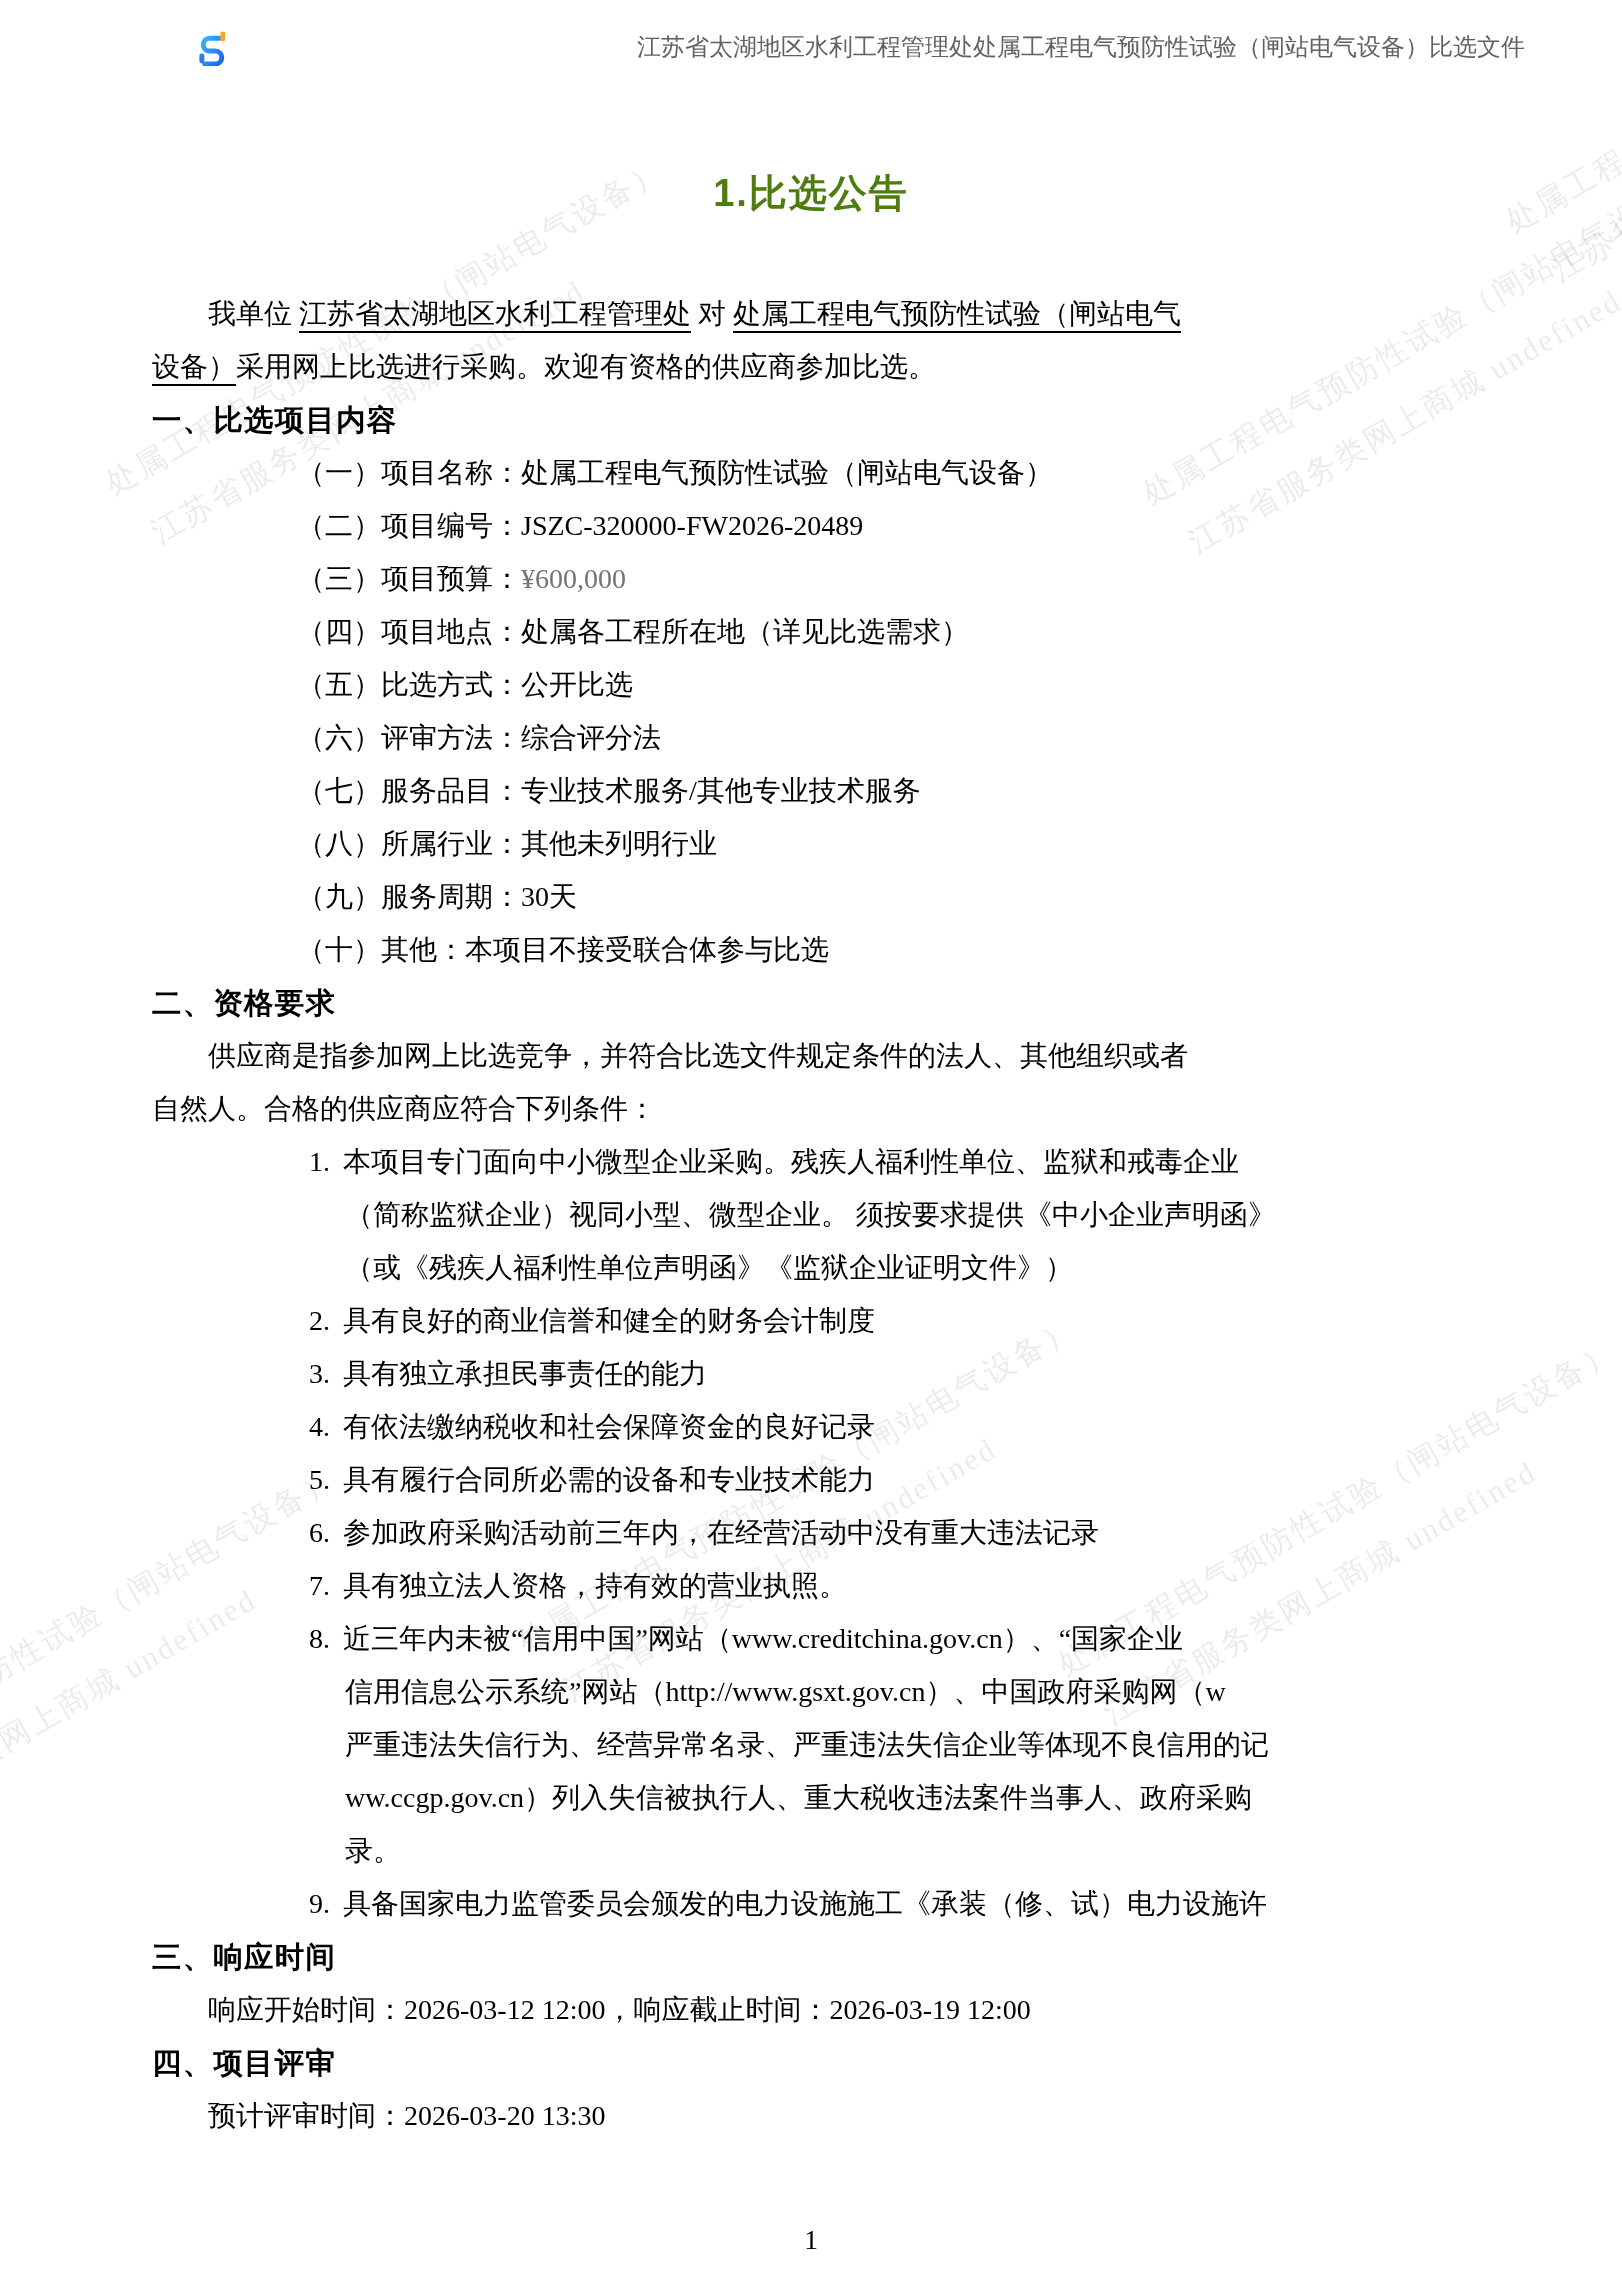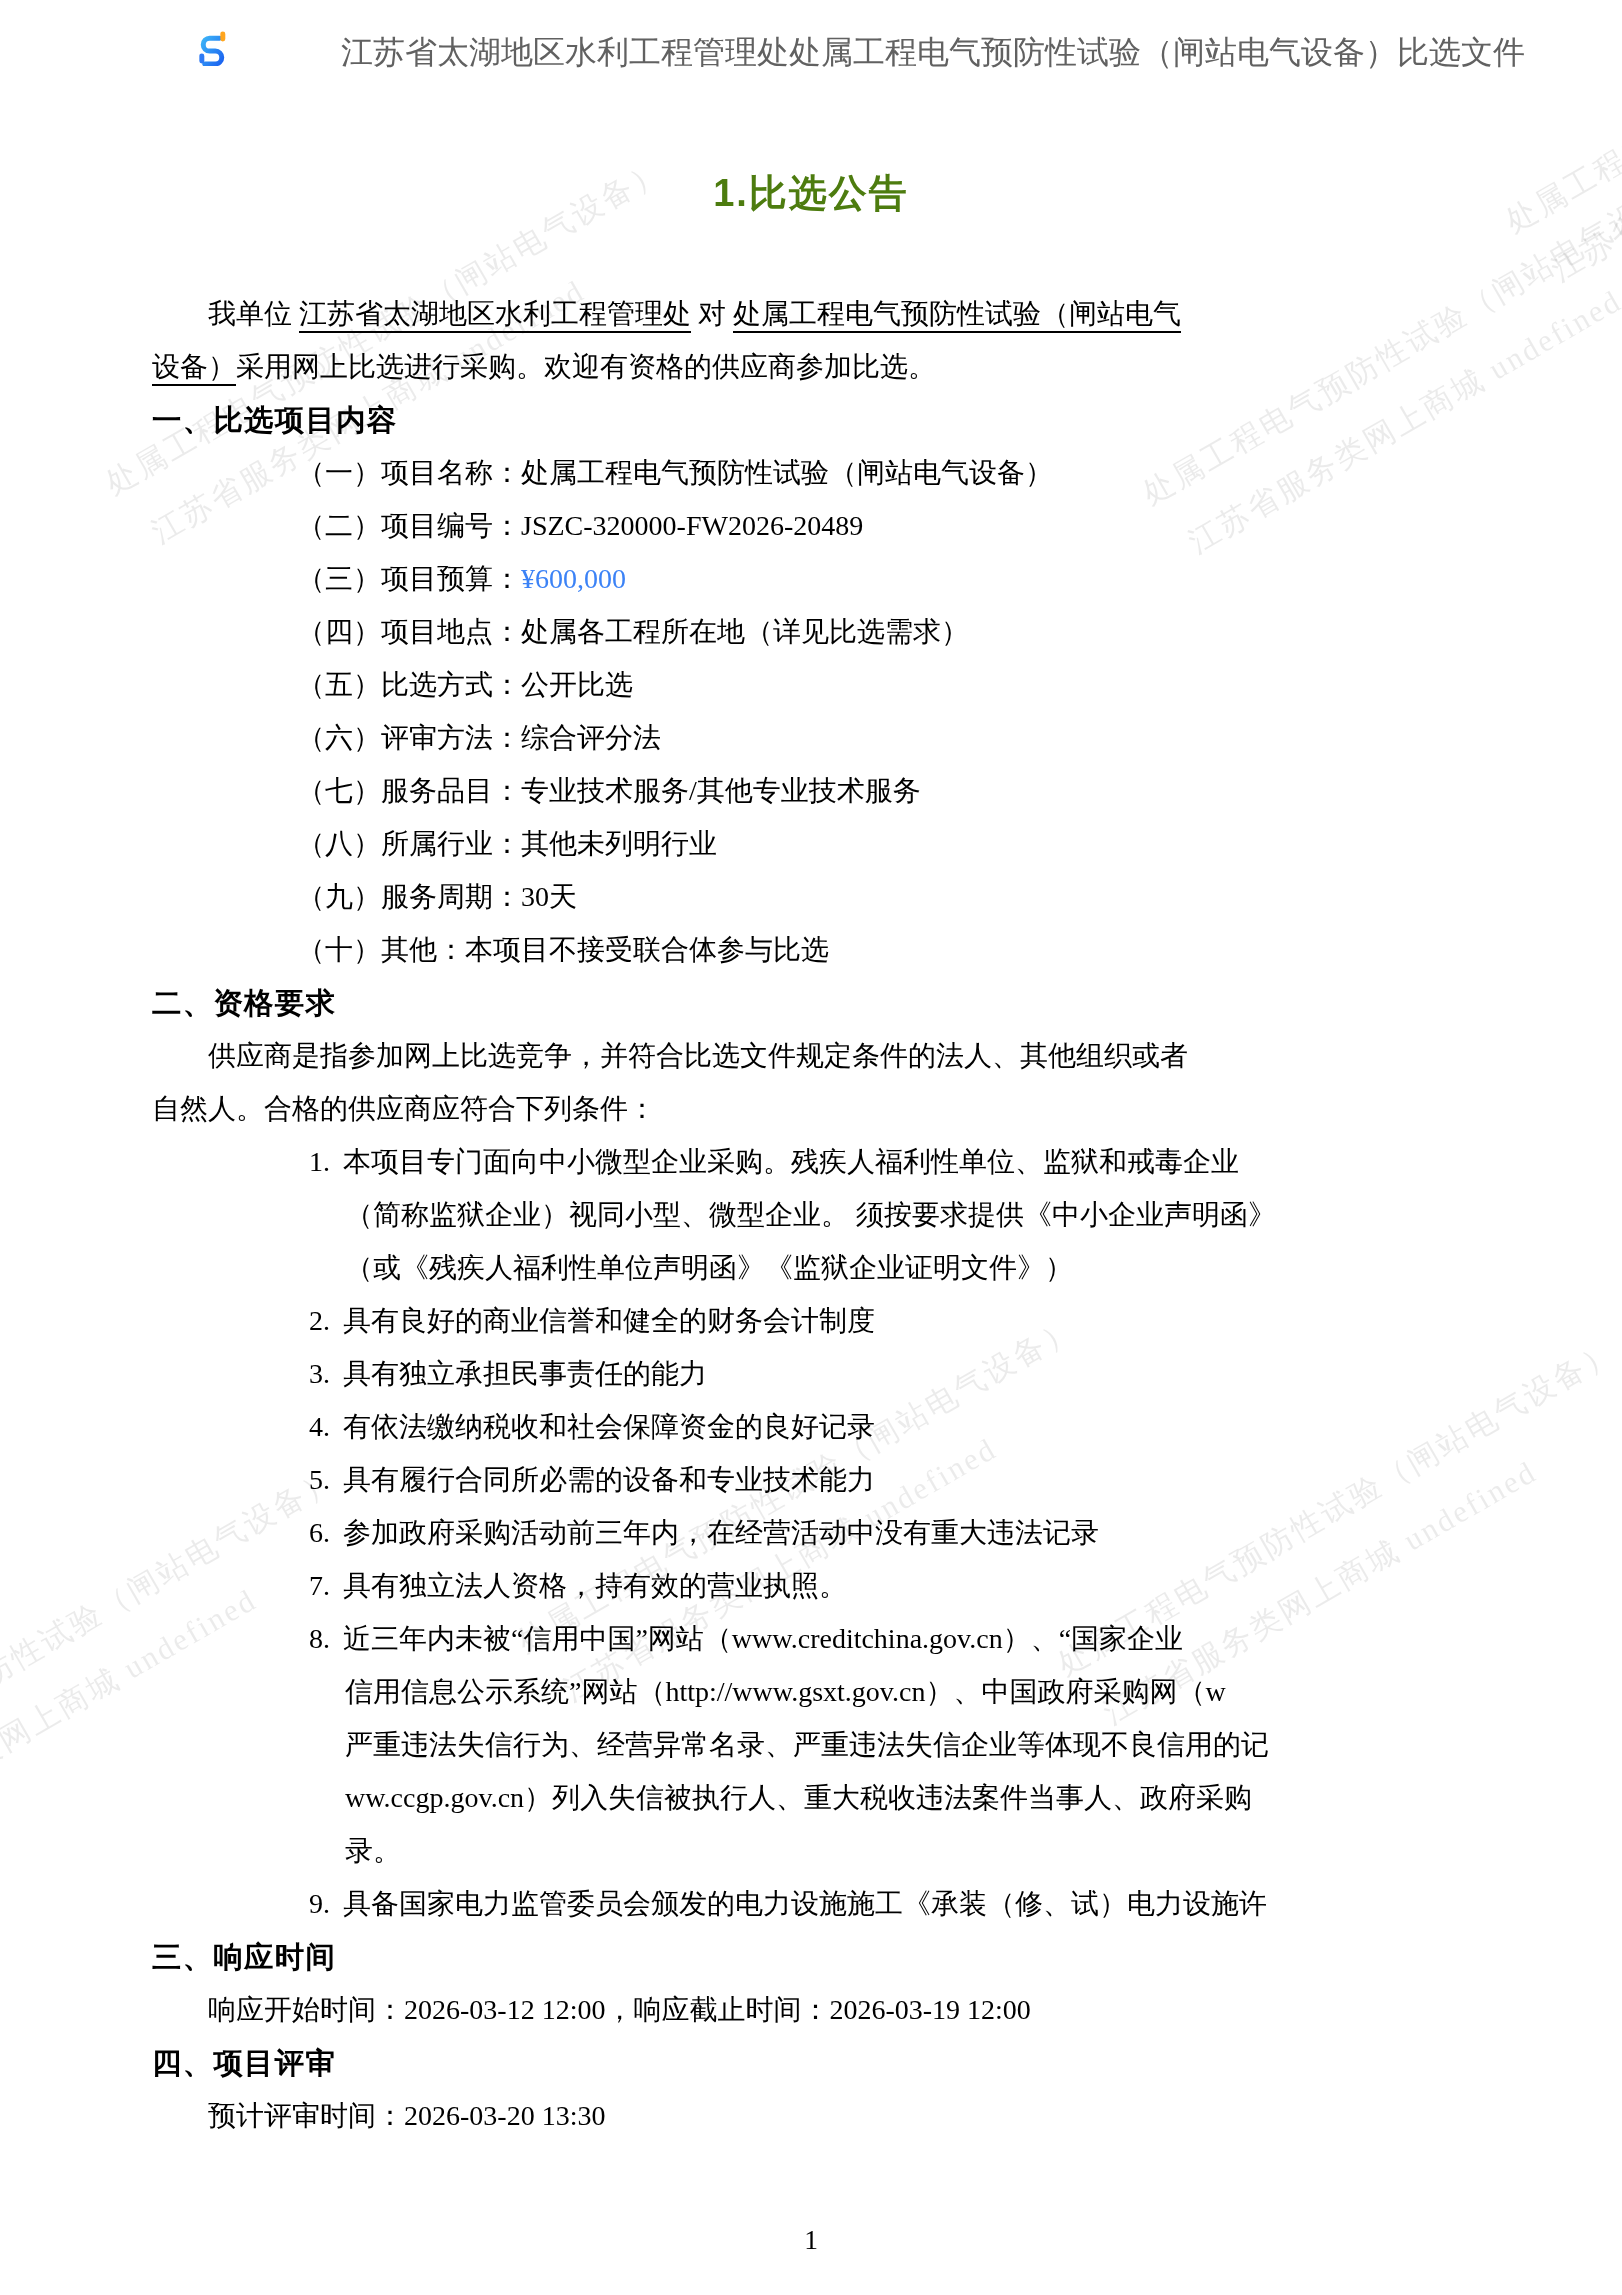--- a/index.html
+++ b/index.html
@@ -1,20 +1,20 @@
 <!DOCTYPE html>
 <html style="font-size:10.5px"><head>
 <meta charset="utf-8">
 <style>
   html,body{margin:0;padding:0;background:#e8e8e8;}
   .page{position:relative;width:1622px;height:2295px;background:#ffffff;overflow:hidden;
         font-family:"Liberation Serif","DejaVu Serif",serif;color:#000;margin:0 auto;}
   
   .hdr-title{position:absolute;top:31px;left:276px;right:97px;text-align:right;
-             font-size:32px;color:#616161;white-space:nowrap;}
+             font-size:24px;color:#616161;white-space:nowrap;}
   .logo{position:absolute;left:194px;top:29px;width:37px;height:37px;}
   
   .doc-title{position:absolute;top:168px;left:0;width:100%;text-align:center;margin:0;
              font-size:38px;font-weight:900;letter-spacing:2px;color:#4d7c0f;
              font-family:"Liberation Sans","DejaVu Sans",sans-serif;}
   
   .content{position:absolute;top:287px;left:152px;width:1315px;}
   .line{line-height:53px;font-size:28px;white-space:nowrap;}
   .sec-h{line-height:53px;font-size:29.4px;font-weight:900;white-space:nowrap;
          font-family:"Liberation Sans","DejaVu Sans",sans-serif;letter-spacing:1.3px;}
@@ -83,21 +83,21 @@
   <main class="content">
     <div id="intro">
         <div class="line indent"><span>我单位 </span><span class="u">江苏省太湖地区水利工程管理处</span><span> 对 </span><span class="u">处属工程电气预防性试验（闸站电气</span></div>
         <div class="line"><span class="u">设备）</span><span>采用网上比选进行采购。欢迎有资格的供应商参加比选。</span></div>
       </div>
 
     <div class="sec-h">一、比选项目内容</div>
     <div id="s1-items">
         <div class="line item1"><span>（一）</span><span>项目名称：处属工程电气预防性试验（闸站电气设备）</span></div>
         <div class="line item1"><span>（二）</span><span>项目编号：JSZC-320000-FW2026-20489</span></div>
-        <div class="line item1"><span>（三）</span><span>项目预算：</span><span style="color: #3b82f6; margin-top: 8px;">¥600,000</span></div>
+        <div class="line item1"><span>（三）</span><span>项目预算：</span><span style="color: #737373; margin-top: 8px;">¥600,000</span></div>
         <div class="line item1"><span>（四）</span><span>项目地点：处属各工程所在地（详见比选需求）</span></div>
         <div class="line item1"><span>（五）</span><span>比选方式：公开比选</span></div>
         <div class="line item1"><span>（六）</span><span>评审方法：综合评分法</span></div>
         <div class="line item1"><span>（七）</span><span>服务品目：专业技术服务/其他专业技术服务</span></div>
         <div class="line item1"><span>（八）</span><span>所属行业：其他未列明行业</span></div>
         <div class="line item1"><span>（九）</span><span>服务周期：30天</span></div>
         <div class="line item1"><span>（十）</span><span>其他：本项目不接受联合体参与比选</span></div>
       </div>
 
     <div class="sec-h">二、资格要求</div>

